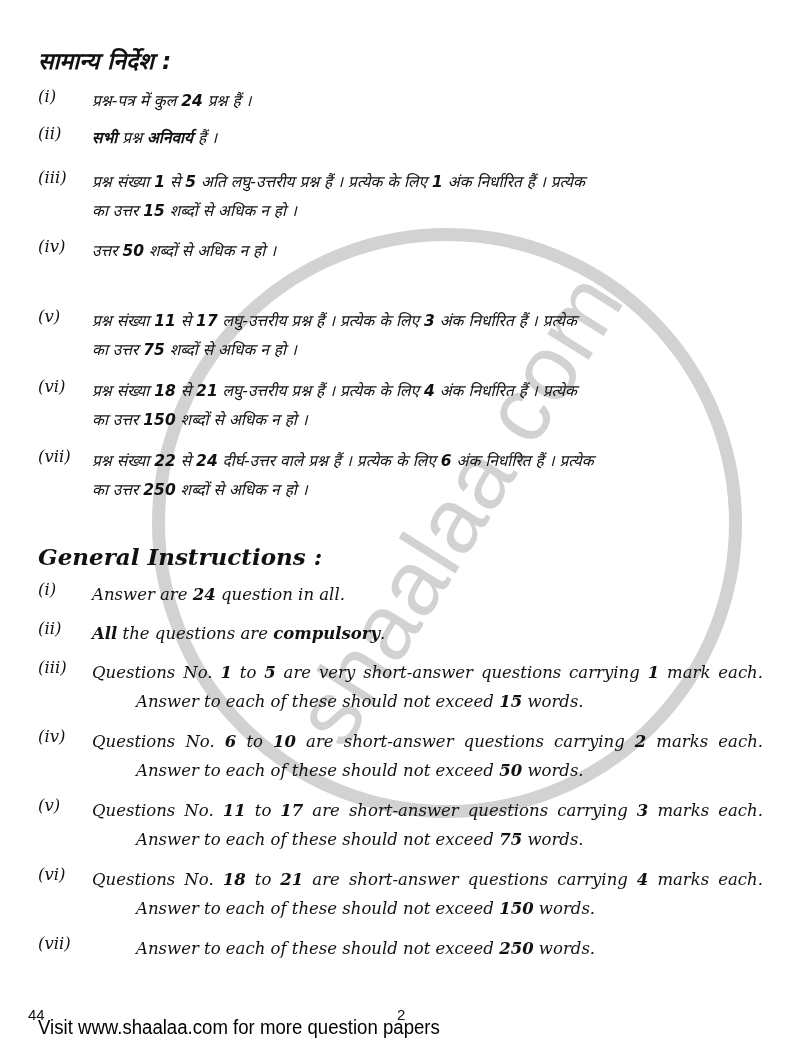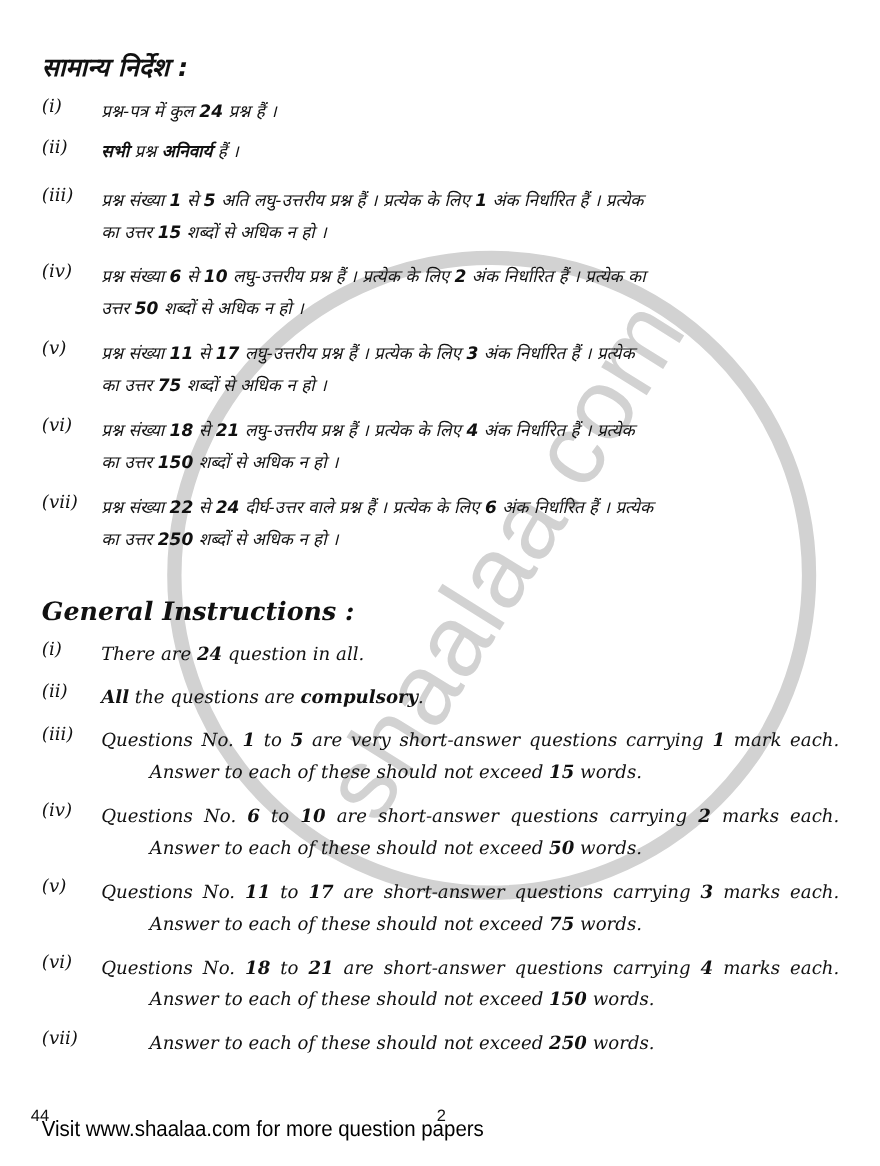--- a/index.html
+++ b/index.html
@@ -67,21 +67,20 @@
     <span class="num">(iii)</span>
     <div class="text">
       <div><span>प्रश्न संख्या </span><b>1</b><span> से </span><b>5</b><span> अति लघु-उत्तरीय प्रश्न हैं । प्रत्येक के लिए </span><b>1</b><span> अंक निर्धारित हैं । प्रत्येक</span></div>
       <div><span>का उत्तर </span><b>15</b><span> शब्दों से अधिक न हो ।</span></div>
     </div>
   </div>
 
   <div class="item hi" style="top:237px;">
     <span class="num">(iv)</span>
     <div class="text">
-      <div><span>प्रश्न संख्या </span><b>6</b><span> से </span><b>10</b><span> लघु-उत्तरीय प्रश्न हैं । प्रत्येक के लिए </span><b>2</b><span> अंक निर्धारित हैं । प्रत्येक का</span></div>
       <div><span>उत्तर </span><b>50</b><span> शब्दों से अधिक न हो ।</span></div>
     </div>
   </div>
 
   <div class="item hi" style="top:307px;">
     <span class="num">(v)</span>
     <div class="text">
       <div><span>प्रश्न संख्या </span><b>11</b><span> से </span><b>17</b><span> लघु-उत्तरीय प्रश्न हैं । प्रत्येक के लिए </span><b>3</b><span> अंक निर्धारित हैं । प्रत्येक</span></div>
       <div><span>का उत्तर </span><b>75</b><span> शब्दों से अधिक न हो ।</span></div>
     </div>
@@ -100,21 +99,21 @@
     <div class="text">
       <div><span>प्रश्न संख्या </span><b>22</b><span> से </span><b>24</b><span> दीर्घ-उत्तर वाले प्रश्न हैं । प्रत्येक के लिए </span><b>6</b><span> अंक निर्धारित हैं । प्रत्येक</span></div>
       <div><span>का उत्तर </span><b>250</b><span> शब्दों से अधिक न हो ।</span></div>
     </div>
   </div>
 
   <div class="heading" style="top:543px;">General Instructions :</div>
 
   <div class="item en" style="top:580px;">
     <span class="num">(i)</span>
-    <div class="text"><span>There are </span><b>24</b><span> question in all.</span></div>
+    <div class="text"><span>Answer are </span><b>24</b><span> question in all.</span></div>
   </div>
 
   <div class="item en" style="top:619px;">
     <span class="num">(ii)</span>
     <div class="text"><b>All</b><span> the questions are </span><b>compulsory</b><span>.</span></div>
   </div>
 
   <div class="item en" style="top:658px;">
     <span class="num">(iii)</span>
     <div class="text">

